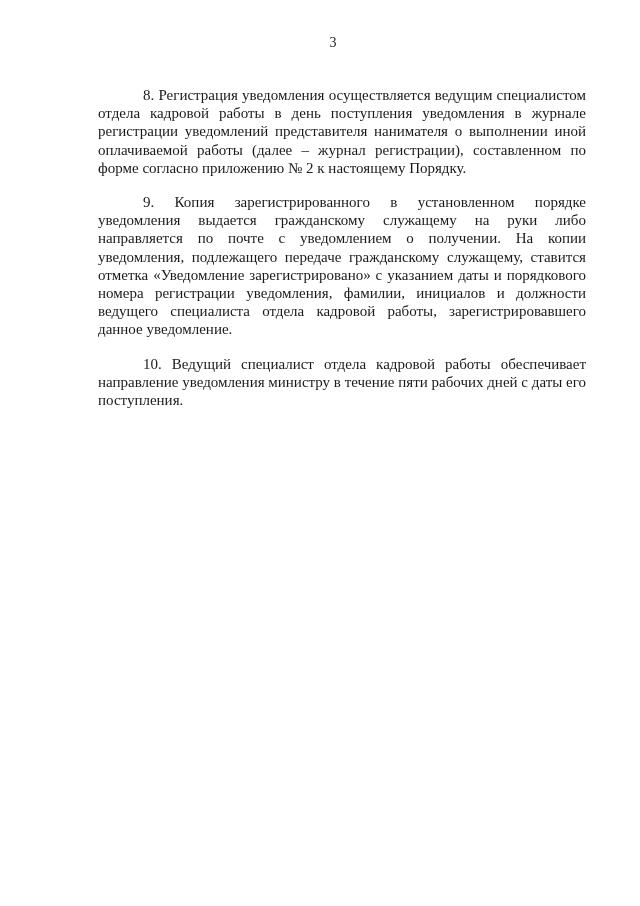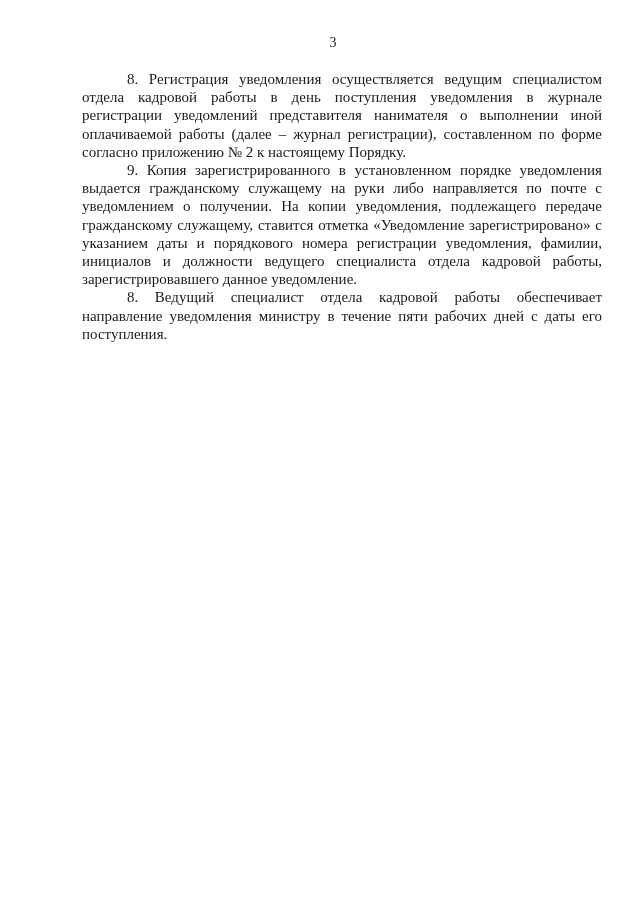--- a/index.html
+++ b/index.html
@@ -28,28 +28,28 @@
     }
     .content {
       position: absolute;
       top: 70px;
       left: 82px;
       width: 520px;
       font-size: 15px;
       line-height: 18.2px;
     }
     .para {
-      margin: 0;
+      margin: 16px;
       text-align: justify;
       text-indent: 45px;
       hyphens: none;
     }
   </style>
 </head>
 <body>
 
 <div class="page-number">3</div>
 
 <div class="content">
   <p class="para">8. Регистрация уведомления осуществляется ведущим специалистом отдела кадровой работы в день поступления уведомления в журнале регистрации уведомлений представителя нанимателя о выполнении иной оплачиваемой работы (далее – журнал регистрации), составленном по форме согласно приложению № 2 к настоящему Порядку.</p>
   <p class="para">9. Копия зарегистрированного в установленном порядке уведомления выдается гражданскому служащему на руки либо направляется по почте с уведомлением о получении. На копии уведомления, подлежащего передаче гражданскому служащему, ставится отметка «Уведомление зарегистрировано» с указанием даты и порядкового номера регистрации уведомления, фамилии, инициалов и должности ведущего специалиста отдела кадровой работы, зарегистрировавшего данное уведомление.</p>
-  <p class="para">8. Ведущий специалист отдела кадровой работы обеспечивает направление уведомления министру в течение пяти рабочих дней с даты его поступления.</p>
+  <p class="para">10. Ведущий специалист отдела кадровой работы обеспечивает направление уведомления министру в течение пяти рабочих дней с даты его поступления.</p>
 </div>
 
 </body></html>

